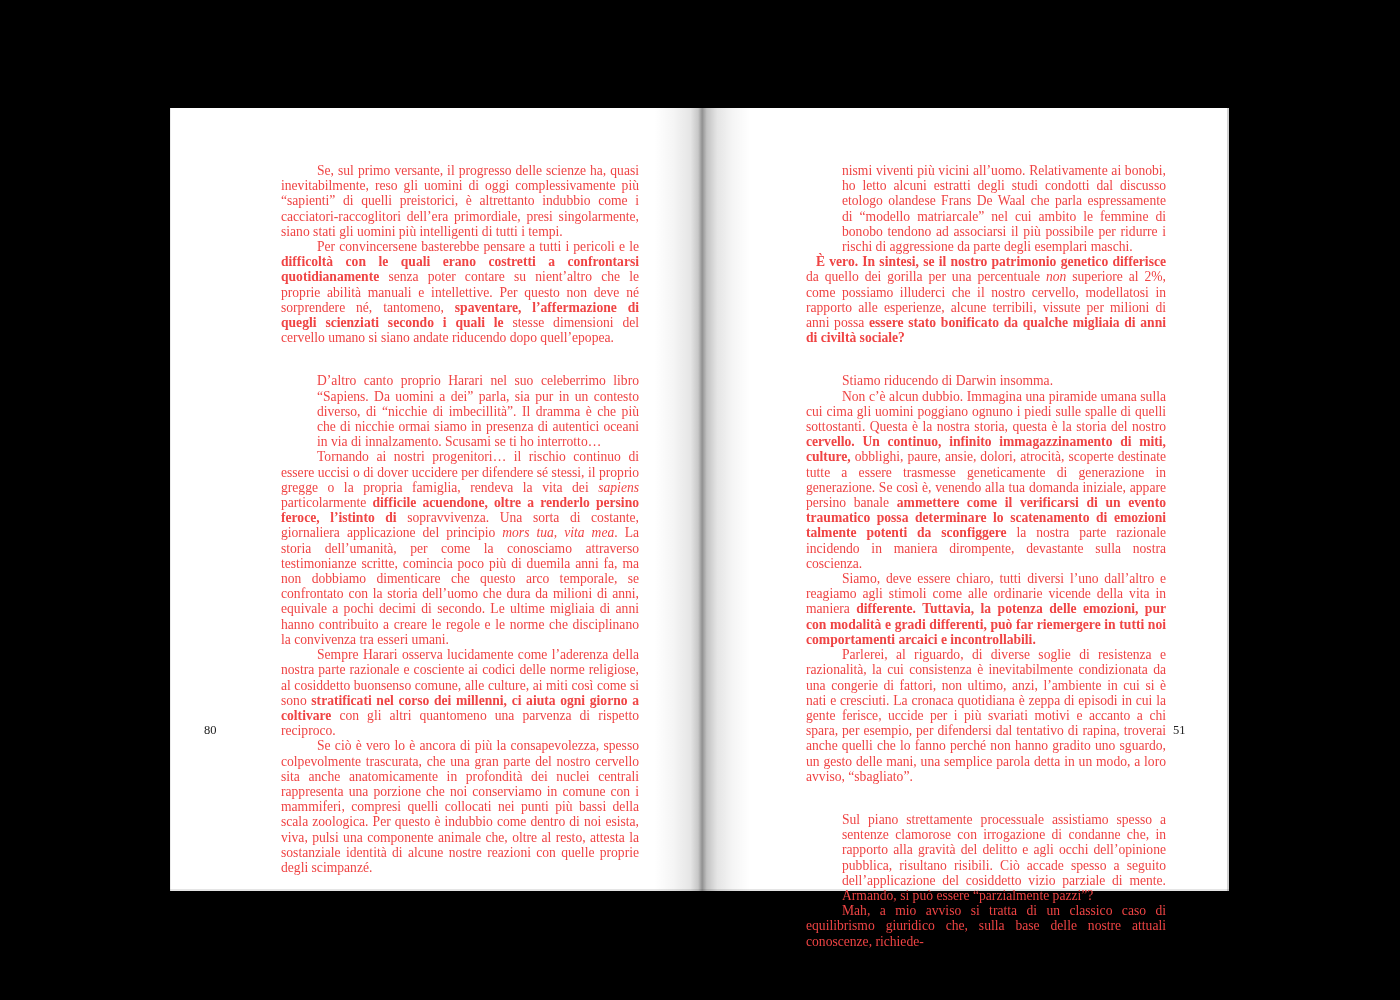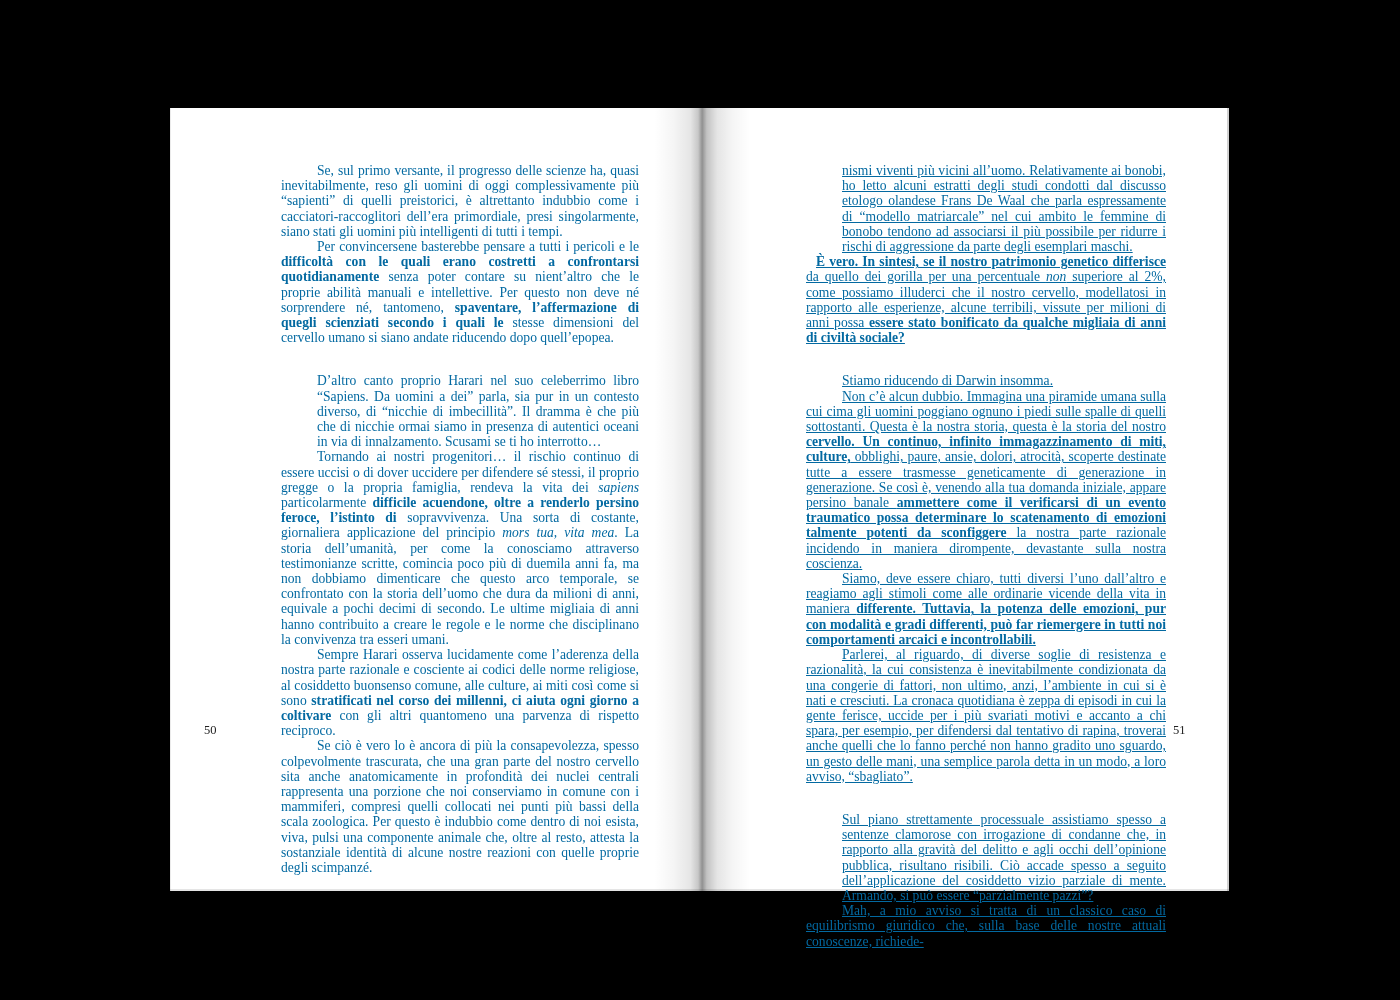--- a/index.html
+++ b/index.html
@@ -40,26 +40,26 @@
       rgba(0,0,0,0.24) 55%,
       rgba(0,0,0,0.10) 66%,
       rgba(0,0,0,0.04) 82%,
       rgba(0,0,0,0)    100%);
   }
   .text-block {
     position: absolute;
     top: 55px;
     font-size: 13.6px;
     line-height: 15.2px;
-    color: #0369a1;
+    color: #ef4444;
     text-align: justify;
     hyphens: none;
   }
   #left-text  { left: 111px; width: 358px; }
-  #right-text { left: 636px; width: 360px; text-decoration: underline; }
+  #right-text { left: 636px; width: 360px; }
   p.para { margin: 0; padding: 0; }
   p.answer { text-indent: 36px; }
   p.answer.indent-small { text-indent: 10px; }
   p.question { margin-left: 36px; text-indent: 0; }
   p.gap-before { margin-top: 28px; }
   p.para b { font-weight: bold; margin-top: 28px; }
   p.para i { font-style: italic; }
   .pagenum {
     position: absolute;
     top: 615px;
@@ -77,21 +77,21 @@
 
   <div class="text-block" id="left-text">
       <p class="para answer">Se, sul primo versante, il progresso delle scienze ha, quasi inevitabilmente, reso gli uomini di oggi complessivamente più “sapienti” di quelli preistorici, è altrettanto indubbio come i cacciatori-raccoglitori dell’era primordiale, presi singolarmente, siano stati gli uomini più intelligenti di tutti i tempi.</p>
       <p class="para answer">Per convincersene basterebbe pensare a tutti i pericoli e le <b>difficoltà con le quali erano costretti a confrontarsi quotidianamente</b> senza poter contare su nient’altro che le proprie abilità manuali e intellettive. Per questo non deve né sorprendere né, tantomeno, <b>spaventare, l’affermazione di quegli scienziati secondo i quali le</b> stesse dimensioni del cervello umano si siano andate riducendo dopo quell’epopea.</p>
       <p class="para question gap-before">D’altro canto proprio Harari nel suo celeberrimo libro “Sapiens. Da uomini a dei” parla, sia pur in un contesto diverso, di “nicchie di imbecillità”. Il dramma è che più che di nicchie ormai siamo in presenza di autentici oceani in via di innalzamento. Scusami se ti ho interrotto…</p>
       <p class="para answer">Tornando ai nostri progenitori… il rischio continuo di essere uccisi o di dover uccidere per difendere sé stessi, il proprio gregge o la propria famiglia, rendeva la vita dei <i>sapiens</i> particolarmente <b>difficile acuendone, oltre a renderlo persino feroce, l’istinto di</b> sopravvivenza. Una sorta di costante, giornaliera applicazione del principio <i>mors tua, vita mea</i>. La storia dell’umanità, per come la conosciamo attraverso testimonianze scritte, comincia poco più di duemila anni fa, ma non dobbiamo dimenticare che questo arco temporale, se confrontato con la storia dell’uomo che dura da milioni di anni, equivale a pochi decimi di secondo. Le ultime migliaia di anni hanno contribuito a creare le regole e le norme che disciplinano la convivenza tra esseri umani.</p>
       <p class="para answer">Sempre Harari osserva lucidamente come l’aderenza della nostra parte razionale e cosciente ai codici delle norme religiose, al cosiddetto buonsenso comune, alle culture, ai miti così come si sono <b>stratificati nel corso dei millenni, ci aiuta ogni giorno a coltivare</b> con gli altri quantomeno una parvenza di rispetto reciproco.</p>
       <p class="para answer">Se ciò è vero lo è ancora di più la consapevolezza, spesso colpevolmente trascurata, che una gran parte del nostro cervello sita anche anatomicamente in profondità dei nuclei centrali rappresenta una porzione che noi conserviamo in comune con i mammiferi, compresi quelli collocati nei punti più bassi della scala zoologica. Per questo è indubbio come dentro di noi esista, viva, pulsi una componente animale che, oltre al resto, attesta la sostanziale identità di alcune nostre reazioni con quelle proprie degli scimpanzé.</p>
     </div>
 
-  <div class="pagenum" id="pagenum-left">50</div>
+  <div class="pagenum" id="pagenum-left">80</div>
 
   <div class="spine"></div>
 
   <div class="text-block" id="right-text">
       <p class="para question">nismi viventi più vicini all’uomo. Relativamente ai bonobi, ho letto alcuni estratti degli studi condotti dal discusso etologo olandese Frans De Waal che parla espressamente di “modello matriarcale” nel cui ambito le femmine di bonobo tendono ad associarsi il più possibile per ridurre i rischi di aggressione da parte degli esemplari maschi.</p>
       <p class="para answer indent-small"><b>È vero. In sintesi, se il nostro patrimonio genetico differisce</b> da quello dei gorilla per una percentuale <i>non</i> superiore al 2%, come possiamo illuderci che il nostro cervello, modellatosi in rapporto alle esperienze, alcune terribili, vissute per milioni di anni possa <b>essere stato bonificato da qualche migliaia di anni di civiltà sociale?</b></p>
       <p class="para question gap-before">Stiamo riducendo di Darwin insomma.</p>
       <p class="para answer">Non c’è alcun dubbio. Immagina una piramide umana sulla cui cima gli uomini poggiano ognuno i piedi sulle spalle di quelli sottostanti. Questa è la nostra storia, questa è la storia del nostro <b>cervello. Un continuo, infinito immagazzinamento di miti, culture,</b> obblighi, paure, ansie, dolori, atrocità, scoperte destinate tutte a essere trasmesse geneticamente di generazione in generazione. Se così è, venendo alla tua domanda iniziale, appare persino banale <b>ammettere come il verificarsi di un evento traumatico possa determinare lo scatenamento di emozioni talmente potenti da sconfiggere</b> la nostra parte razionale incidendo in maniera dirompente, devastante sulla nostra coscienza.</p>
       <p class="para answer">Siamo, deve essere chiaro, tutti diversi l’uno dall’altro e reagiamo agli stimoli come alle ordinarie vicende della vita in maniera <b>differente. Tuttavia, la potenza delle emozioni, pur con modalità e gradi differenti, può far riemergere in tutti noi comportamenti arcaici e incontrollabili.</b></p>
       <p class="para answer">Parlerei, al riguardo, di diverse soglie di resistenza e razionalità, la cui consistenza è inevitabilmente condizionata da una congerie di fattori, non ultimo, anzi, l’ambiente in cui si è nati e cresciuti. La cronaca quotidiana è zeppa di episodi in cui la gente ferisce, uccide per i più svariati motivi e accanto a chi spara, per esempio, per difendersi dal tentativo di rapina, troverai anche quelli che lo fanno perché non hanno gradito uno sguardo, un gesto delle mani, una semplice parola detta in un modo, a loro avviso, “sbagliato”.</p>

